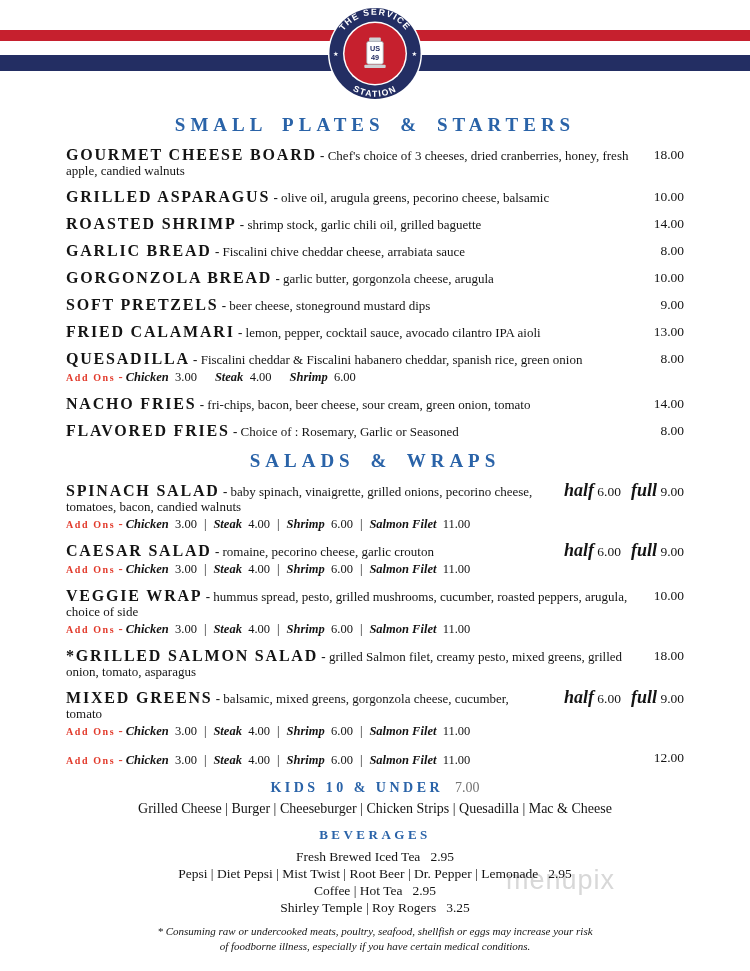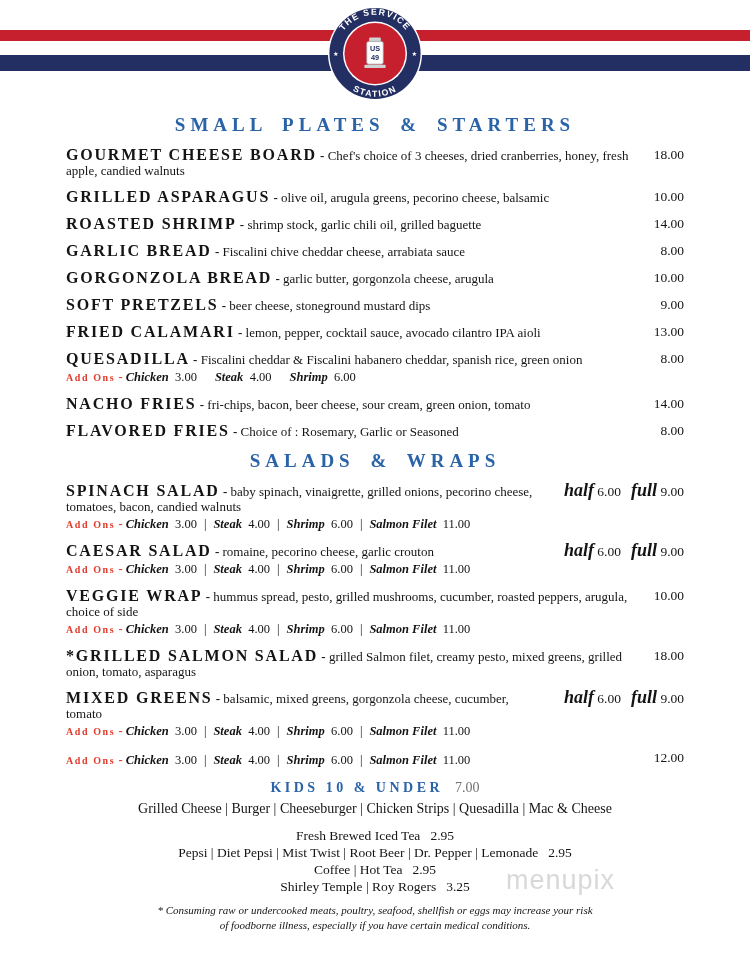--- a/index.html
+++ b/index.html
@@ -202,20 +202,21 @@
     </div>
 
   <section class="kids">
     <h2 class="kids-heading">
       <span>KIDS 10 &amp; UNDER</span><span class="kids-price">7.00</span>
     </h2>
     <p class="kids-options">Grilled Cheese | Burger | Cheeseburger | Chicken Strips | Quesadilla | Mac &amp; Cheese</p>
   </section>
 
   <section class="beverages">
+    <h2 class="beverages-heading">BEVERAGES</h2>
     <div id="bev-lines">
         <p class="bev-line"><span class="bev-text">Fresh Brewed Iced Tea</span><span class="bev-price">2.95</span></p>
         <p class="bev-line"><span class="bev-text">Pepsi | Diet Pepsi | Mist Twist | Root Beer | Dr. Pepper | Lemonade</span><span class="bev-price">2.95</span></p>
         <p class="bev-line"><span class="bev-text">Coffee | Hot Tea</span><span class="bev-price">2.95</span></p>
         <p class="bev-line"><span class="bev-text">Shirley Temple | Roy Rogers</span><span class="bev-price">3.25</span></p>
       </div>
   </section>
 
   <footer class="disclaimer">
     <p>* Consuming raw or undercooked meats, poultry, seafood, shellfish or eggs may increase your risk</p>

